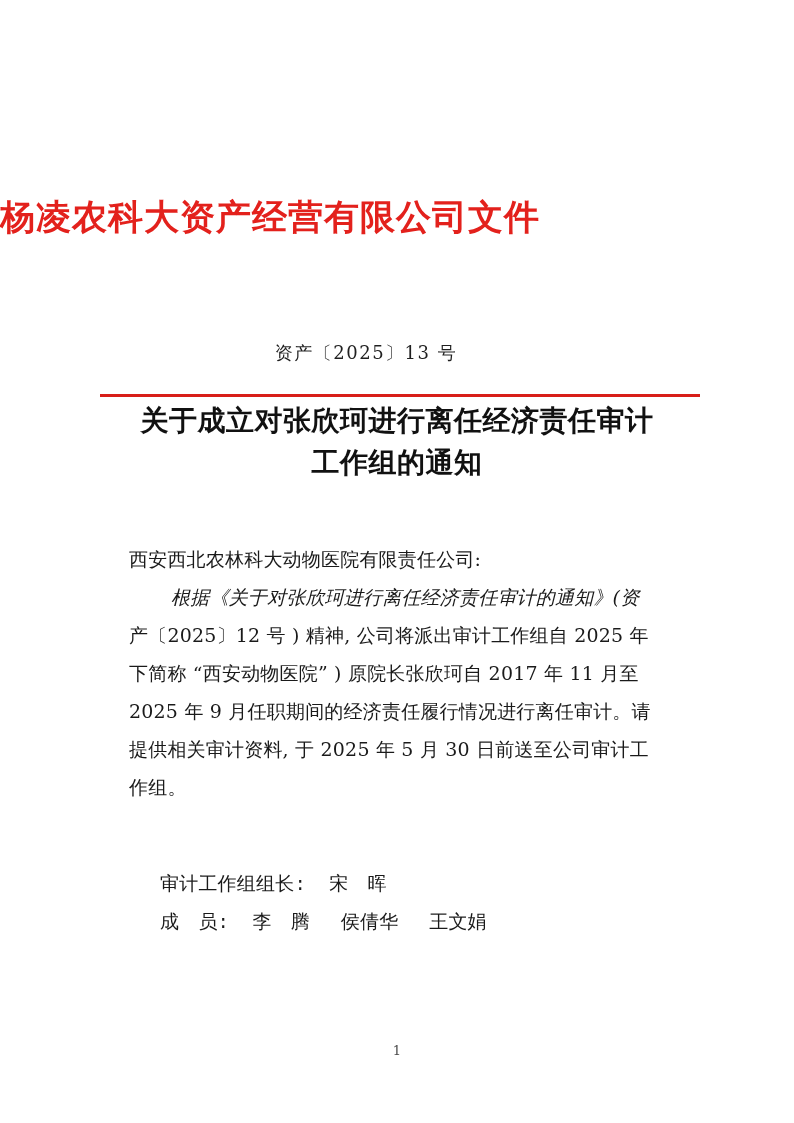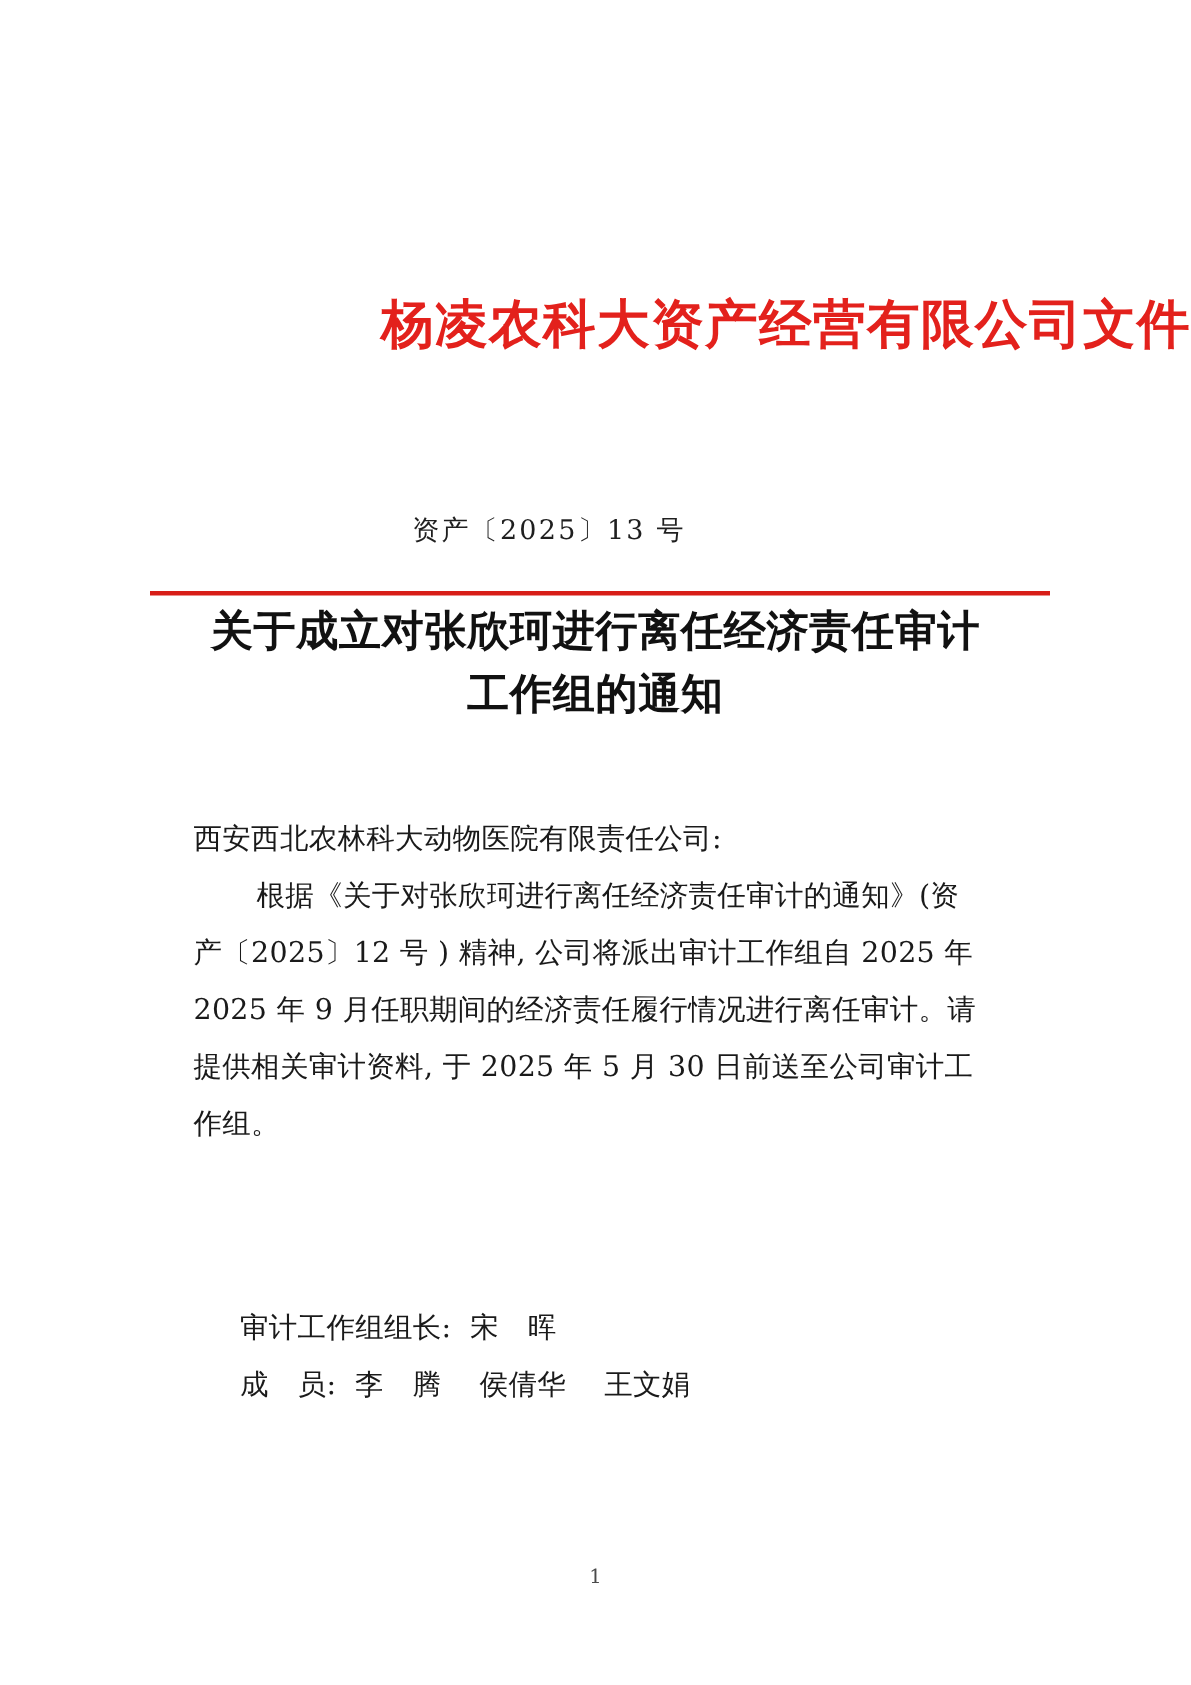--- a/index.html
+++ b/index.html
@@ -22,21 +22,21 @@
     height: 1123px;
     box-sizing: border-box;
   }
 
   
   .masthead {
     position: absolute;
     left: 0;
     top: 196px;
     width: 794px;
-    text-align: right;
+    text-align: left;
   }
   .masthead-title {
     display: inline-block;
     font-family: "DejaVu Serif", "Liberation Serif", serif;
     font-size: 35px;
     font-weight: bold;
     color: #e3211c;
     letter-spacing: 1px;
     line-height: 1.2;
     white-space: nowrap;
@@ -96,28 +96,30 @@
   }
   .body-line {
     font-size: 19px;
     line-height: 38px;
     letter-spacing: 0.2px;
     color: #1a1a1a;
     white-space: nowrap;
   }
   .indent-2 {
     padding-left: 42px;
+    font-style: italic;
   }
 
   
   .personnel-block {
     position: absolute;
     left: 118px;
     top: 866px;
     width: 560px;
+    font-family: Liberation Mono, monospace;
   }
   .personnel-line {
     font-size: 19px;
     line-height: 38px;
     letter-spacing: 0.2px;
     color: #1a1a1a;
     padding-left: 42px;
     white-space: pre;
   }
 
@@ -152,20 +154,21 @@
 
   <div class="doc-title">
     <span class="title-line">关于成立对张欣珂进行离任经济责任审计</span>
     <span class="title-line">工作组的通知</span>
   </div>
 
   <div class="body-block">
     <div class="body-line">西安西北农林科大动物医院有限责任公司:</div>
     <div class="body-line indent-2">根据《关于对张欣珂进行离任经济责任审计的通知》(资</div>
     <div class="body-line">产〔2025〕12 号 ) 精神, 公司将派出审计工作组自 2025 年</div>
+    <div class="body-line">下简称 “西安动物医院” ) 原院长张欣珂自 2017 年 11 月至</div>
     <div class="body-line">2025 年 9 月任职期间的经济责任履行情况进行离任审计。请</div>
     <div class="body-line">提供相关审计资料, 于 2025 年 5 月 30 日前送至公司审计工</div>
     <div class="body-line">作组。</div>
   </div>
 
   <div class="personnel-block">
     <div class="personnel-line">审计工作组组长:  宋　晖</div>
     <div class="personnel-line">成　员:  李　腾　 侯倩华　 王文娟</div>
   </div>
 

